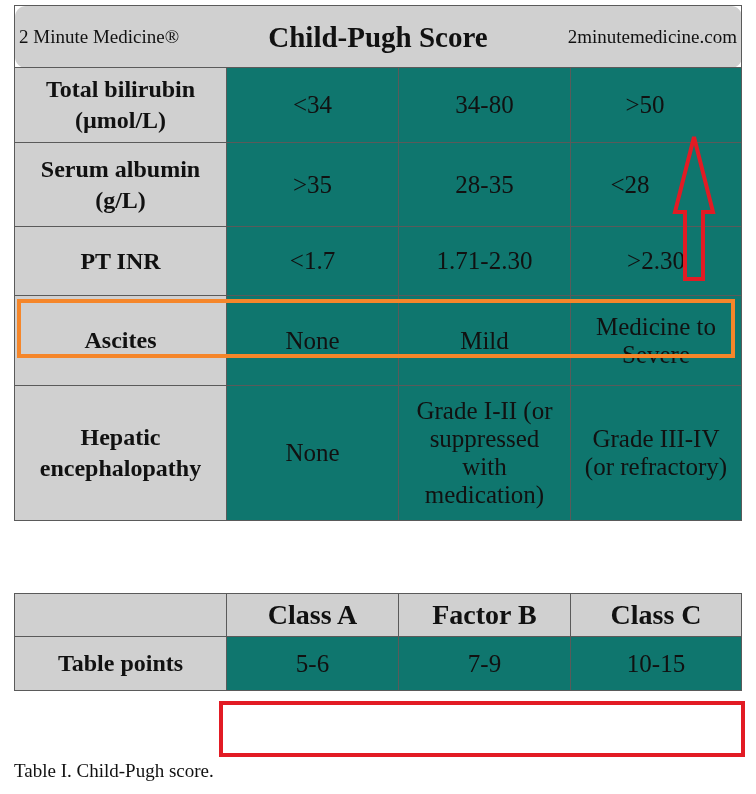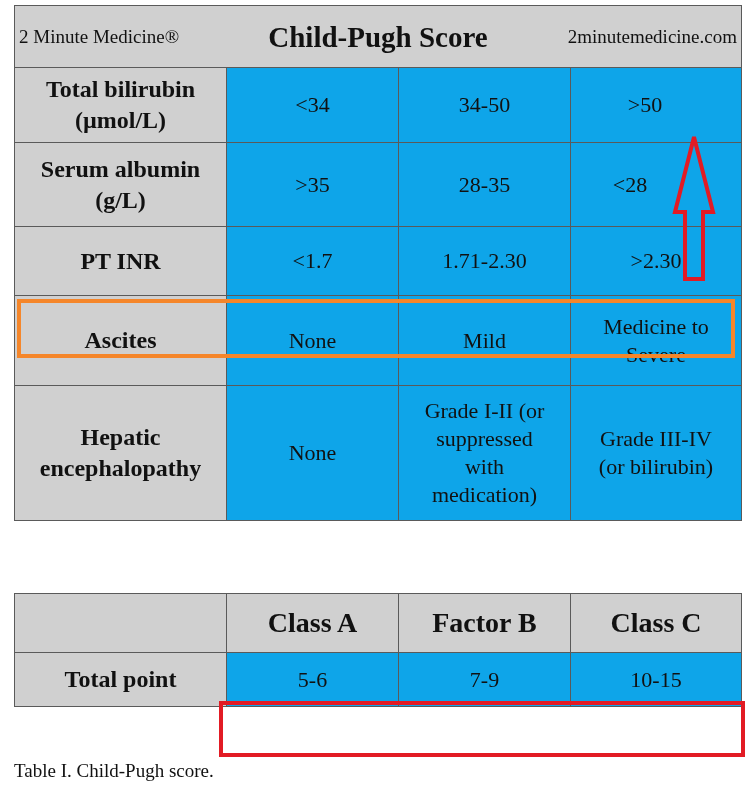--- a/index.html
+++ b/index.html
@@ -1,29 +1,29 @@
 <!DOCTYPE html>
 <html><head>
 <meta charset="utf-8">
 <style>
   html, body { margin: 0; padding: 0; background: #ffffff; }
   body { width: 756px; height: 794px; position: relative; overflow: hidden;
          font-family: "Liberation Serif", "DejaVu Serif", serif; color: #111; }
   .tbl { position: absolute; border-collapse: collapse; table-layout: fixed; }
   .tbl td { border: 1.5px solid #5a5a5a; text-align: center; vertical-align: middle; padding: 0 4px; }
   .hdr { background: #d0d0d0; }
-  .val { background: #0ea5e9; font-size: 22px; line-height: 28px; }
+  .val { background: #0f766e; font-size: 25px; line-height: 28px; }
   .lbl { background: #d0d0d0; font-weight: bold; font-size: 24px; line-height: 31px; }
   .colh { font-weight: bold; font-size: 24px; }
   .classh { font-weight: bold; font-size: 28px; }
 
   #t1 { left: 14px; top: 5px; width: 727px; }
   #t2 { left: 14px; top: 593px; width: 727px; }
 
-  .title-row td { height: 61px; }
+  .title-row td { height: 61px; border-radius: 11px; }
   .title-cell { position: relative; }
   .brand-left { position: absolute; left: 4px; top: 50%; transform: translateY(-50%); font-size: 19px; font-weight: normal; }
   .title-center { position: absolute; left: 0; right: 0; top: 50%; transform: translateY(-50%); font-size: 29px; font-weight: bold; text-align: center; }
   .brand-right { position: absolute; right: 4px; top: 50%; transform: translateY(-50%); font-size: 19px; font-weight: normal; }
 
   .overlay { position: absolute; pointer-events: none; }
   #orange-box { left: 17px; top: 299px; width: 718px; height: 59px; border: 4px solid #f5862a; box-sizing: border-box; }
   #red-box { left: 219px; top: 701px; width: 526px; height: 56px; border: 4px solid #e21b24; box-sizing: border-box; }
   #red-arrow { left: 672px; top: 134px; width: 44px; height: 148px; }
 
@@ -46,21 +46,21 @@
       <span class="title-center">Child-Pugh Score</span>
       <span class="brand-right">2minutemedicine.com</span>
     </td>
   </tr>
   <tr style="height:75px">
     <td class="lbl">
       <div>Total bilirubin</div>
       <div>(µmol/L)</div>
     </td>
     <td class="val">&lt;34</td>
-    <td class="val">34-50</td>
+    <td class="val">34-80</td>
     <td class="val" style="padding-right:26px">&gt;50</td>
   </tr>
   <tr style="height:84px">
     <td class="lbl">
       <div>Serum albumin</div>
       <div>(g/L)</div>
     </td>
     <td class="val">&gt;35</td>
     <td class="val">28-35</td>
     <td class="val" style="padding-right:56px">&lt;28</td>
@@ -87,42 +87,42 @@
     </td>
     <td class="val">None</td>
     <td class="val">
       <div>Grade I-II (or</div>
       <div>suppressed</div>
       <div>with</div>
       <div>medication)</div>
     </td>
     <td class="val">
       <div>Grade III-IV</div>
-      <div>(or bilirubin)</div>
+      <div>(or refractory)</div>
     </td>
   </tr>
 </tbody>
   </table>
 
 <table class="tbl" id="t2">
   <colgroup>
     <col style="width:212px">
       <col style="width:172px">
       <col style="width:172px">
       <col style="width:171px">
   </colgroup>
   <tbody>
-      <tr style="height:59px">
+      <tr style="height:43px">
     <td class="hdr"></td>
     <td class="hdr classh">Class A</td>
     <td class="hdr classh">Factor B</td>
     <td class="hdr classh">Class C</td>
   </tr>
   <tr style="height:54px">
-    <td class="lbl">Total point</td>
+    <td class="lbl">Table points</td>
     <td class="val">5-6</td>
     <td class="val">7-9</td>
     <td class="val">10-15</td>
   </tr>
 </tbody>
   </table>
 
 <div class="overlay" id="orange-box"></div>
 <div class="overlay" id="red-box"></div>
 <svg class="overlay" id="red-arrow" viewBox="0 0 44 148">

